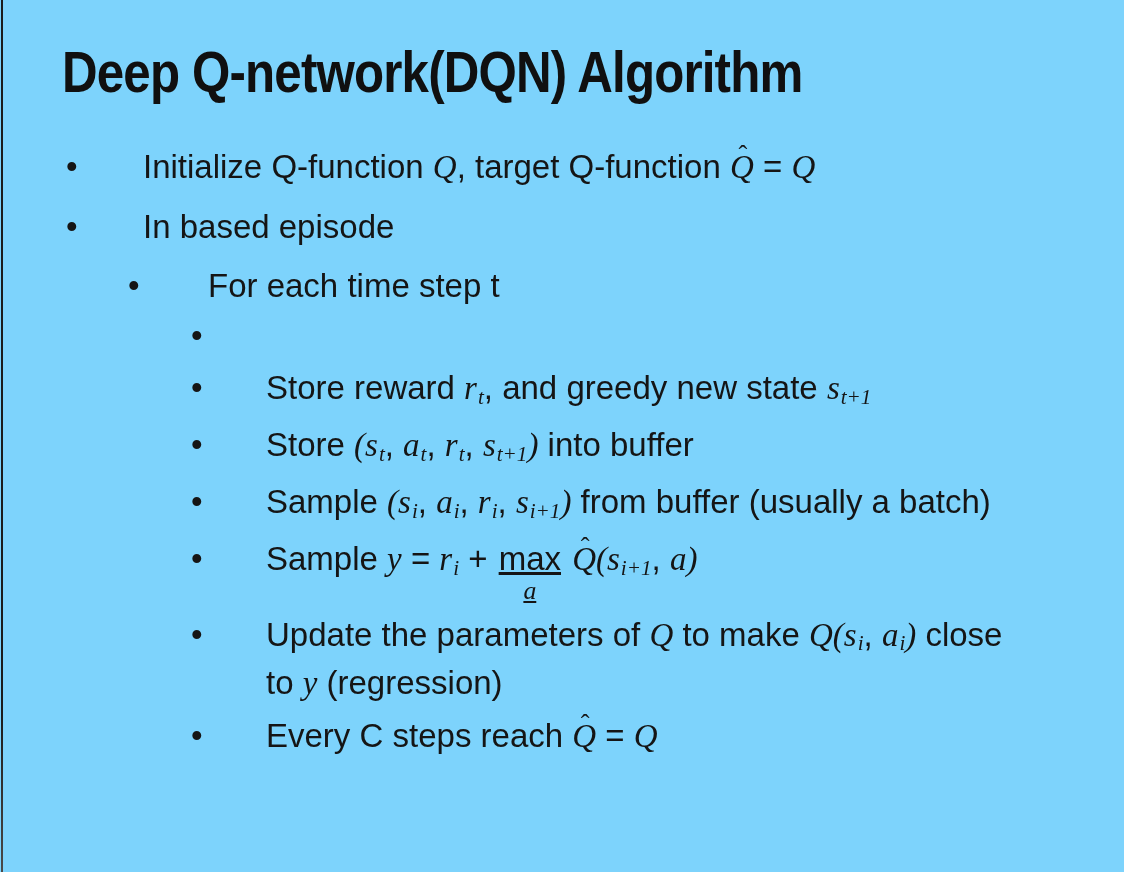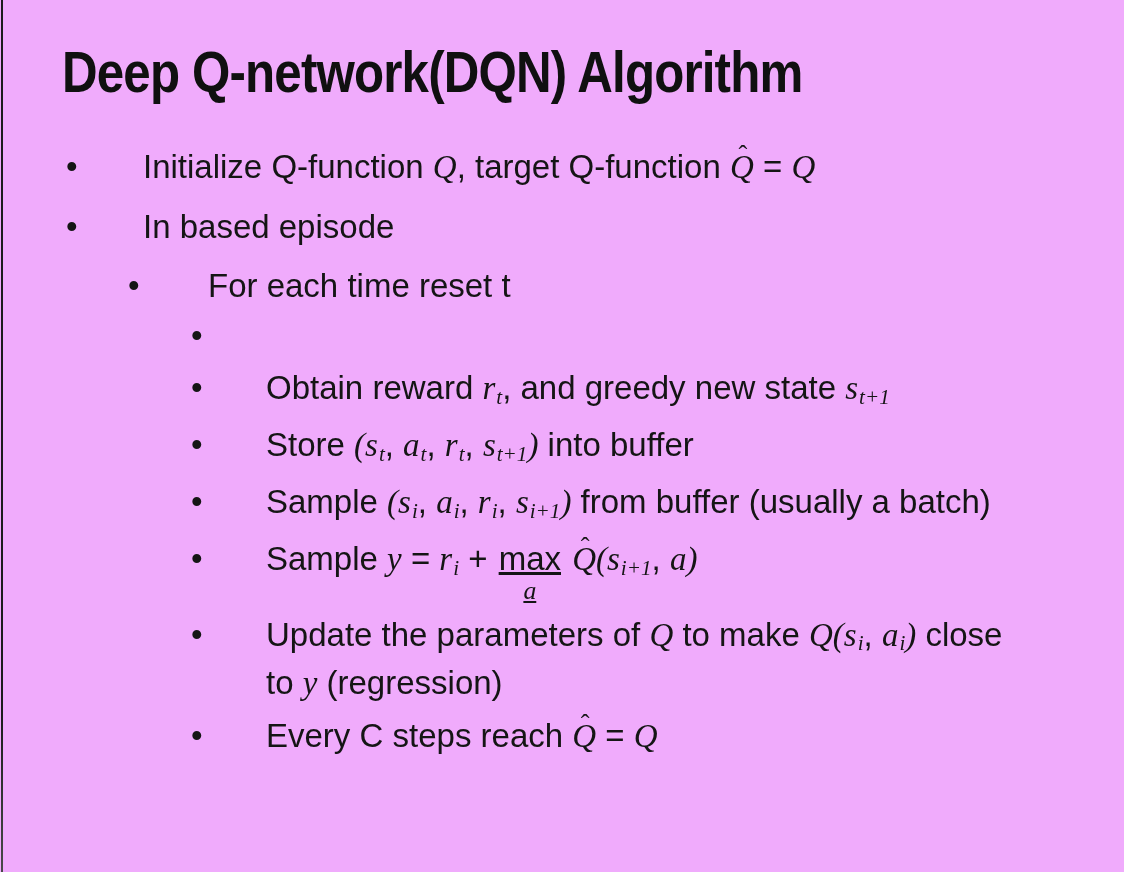--- a/index.html
+++ b/index.html
@@ -1,21 +1,21 @@
 <!DOCTYPE html>
 <html><head>
 <meta charset="utf-8">
 <style>
   html,body{margin:0;padding:0;}
   body{
     width:1124px;height:872px;overflow:hidden;
     background:#ffffff;color:#151515;
     font-family:"Liberation Sans",sans-serif;
   }
-  .slide{position:relative;width:1124px;height:872px;background:#f0abfc;}
+  .slide{position:relative;width:1124px;height:872px;background:#7dd3fc;}
   .edge-line{position:absolute;left:1px;top:0;width:2px;height:100%;
     background:linear-gradient(#1c1c1c 0%,#1c1c1c 82%,#4a4a4a 100%);}
   .title{
     position:absolute;left:62px;top:38px;
     font-size:58px;font-weight:bold;letter-spacing:-1px;
     transform:scaleX(0.85);transform-origin:left top;
     white-space:nowrap;color:#101010;
   }
   .content{position:absolute;left:0;top:145px;width:1110px;}
   .bullet{display:flex;font-size:33px;line-height:43px;color:#151515;}
@@ -52,28 +52,28 @@
       <div class="bullet l1">
         <span class="dot">•</span>
         <span class="btext"><span>Initialize Q-function </span><span class="vs">Q</span><span>, target Q-function </span><span class="vs hat"><span>Q</span><span class="mark">ˆ</span></span><span> = </span><span class="vs">Q</span></span>
       </div>
       <div class="bullet l1">
         <span class="dot">•</span>
         <span class="btext"><span>In based episode</span></span>
       </div>
       <div class="bullet l2">
         <span class="dot">•</span>
-        <span class="btext"><span>For each time reset t</span></span>
+        <span class="btext"><span>For each time step t</span></span>
       </div>
       <div class="bullet l3">
         <span class="dot">•</span>
       </div>
       <div class="bullet l3">
         <span class="dot">•</span>
-        <span class="btext"><span>Obtain reward </span><span class="vs"><span>r</span><span class="sub">t</span></span><span>, and greedy new state </span><span class="vs"><span>s</span><span class="sub">t+1</span></span></span>
+        <span class="btext"><span>Store reward </span><span class="vs"><span>r</span><span class="sub">t</span></span><span>, and greedy new state </span><span class="vs"><span>s</span><span class="sub">t+1</span></span></span>
       </div>
       <div class="bullet l3">
         <span class="dot">•</span>
         <span class="btext"><span>Store </span><span class="vs">(</span><span class="vs"><span>s</span><span class="sub">t</span></span><span>, </span><span class="vs"><span>a</span><span class="sub">t</span></span><span>, </span><span class="vs"><span>r</span><span class="sub">t</span></span><span>, </span><span class="vs"><span>s</span><span class="sub">t+1</span></span><span class="vs">)</span><span> into buffer</span></span>
       </div>
       <div class="bullet l3">
         <span class="dot">•</span>
         <span class="btext"><span>Sample </span><span class="vs">(</span><span class="vs"><span>s</span><span class="sub">i</span></span><span>, </span><span class="vs"><span>a</span><span class="sub">i</span></span><span>, </span><span class="vs"><span>r</span><span class="sub">i</span></span><span>, </span><span class="vs"><span>s</span><span class="sub">i+1</span></span><span class="vs">)</span><span> from buffer (usually a batch)</span></span>
       </div>
       <div class="bullet l3">

